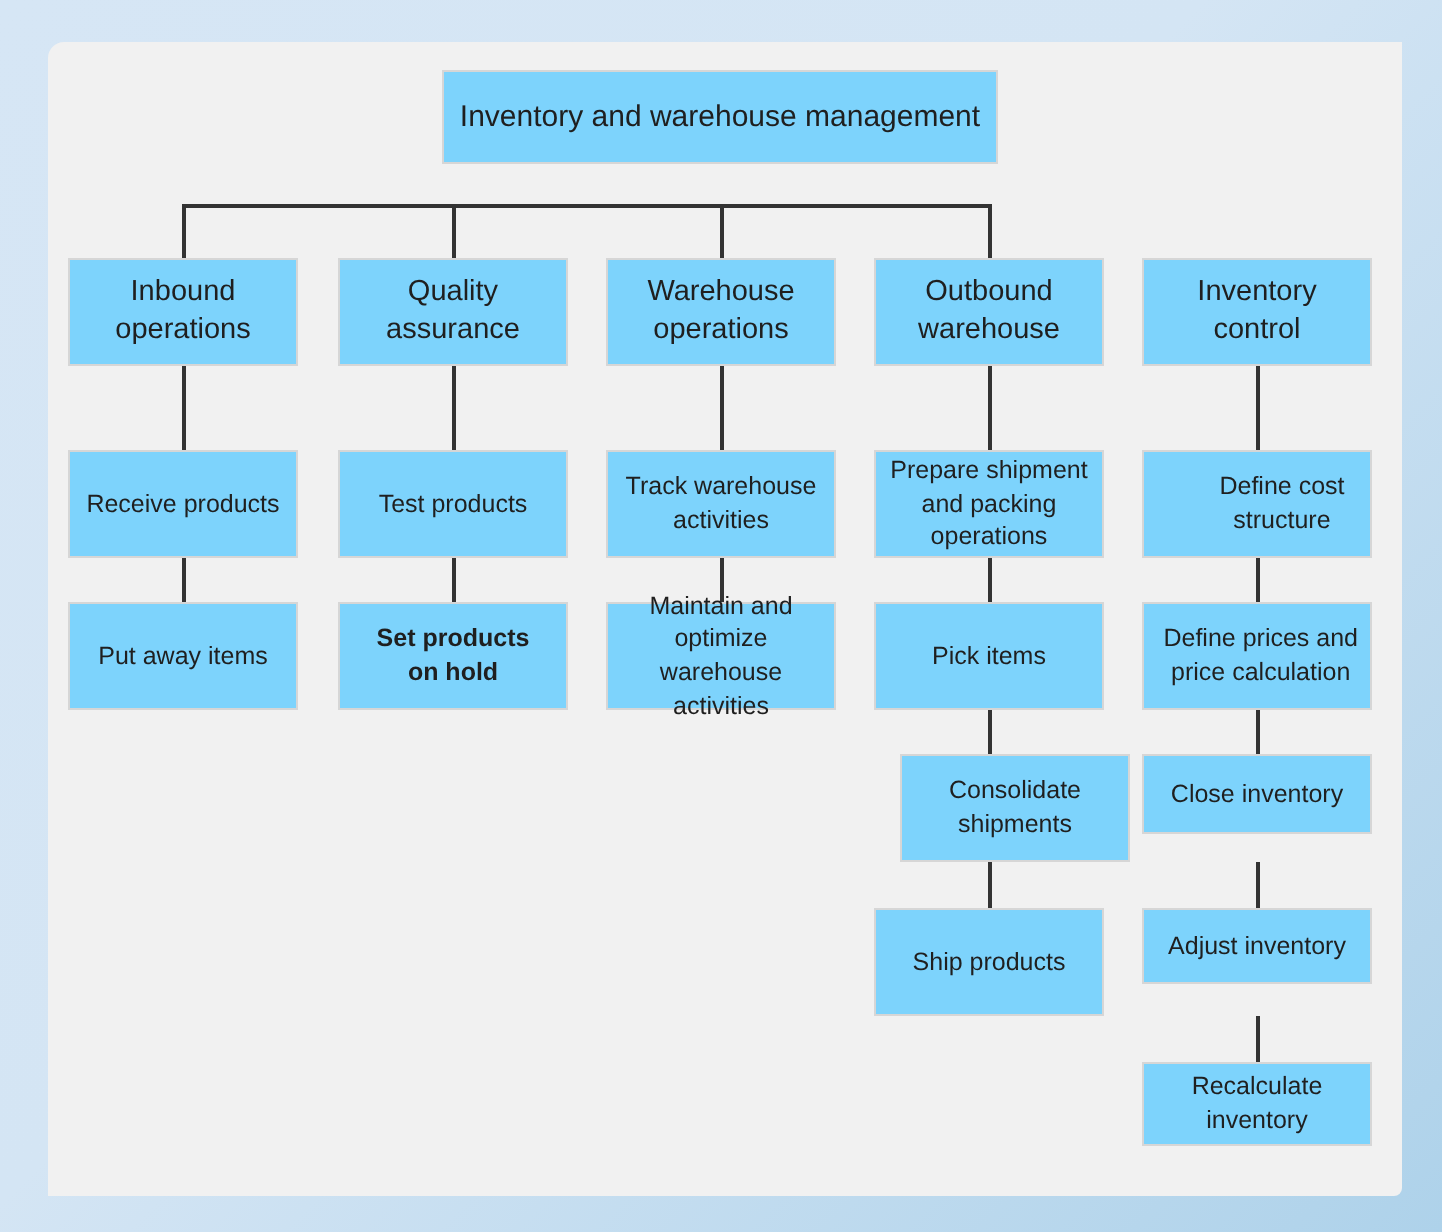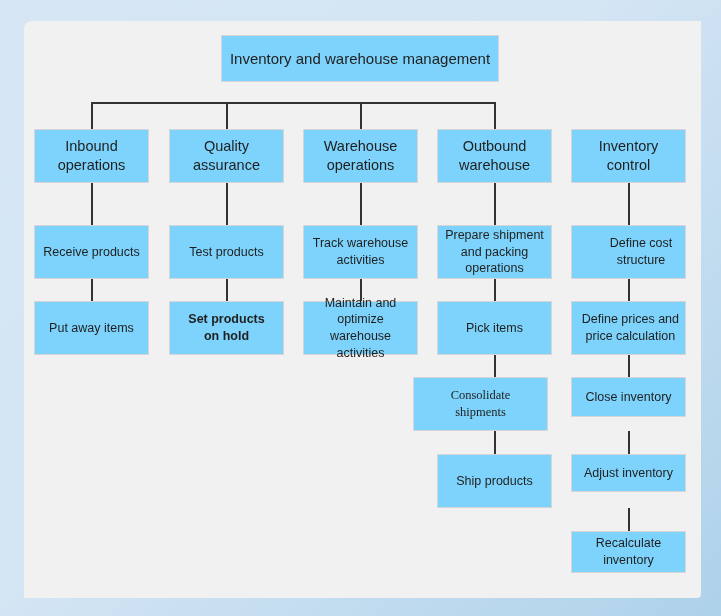--- a/index.html
+++ b/index.html
@@ -120,21 +120,21 @@
     <div class="node lvl2" style="left:413px; top:204px; width:115px; height:54px;">
       <span class="node-label">Prepare shipment
 and packing
 operations</span>
     </div>
     <div class="conn v" style="left:470px; top:258px; height:23px;"></div>
     <div class="node lvl2" style="left:413px; top:280px; width:115px; height:54px;">
       <span class="node-label">Pick items</span>
     </div>
     <div class="conn v" style="left:470px; top:334px; height:23px;"></div>
-    <div class="node lvl2" style="left:389px; top:356px; width:135px; height:54px;font-family:Liberation Serif, serif;">
+    <div class="node lvl2" style="left:426px; top:356px; width:115px; height:54px;">
       <span class="node-label">Consolidate
 shipments</span>
     </div>
     <div class="conn v" style="left:470px; top:410px; height:23px;"></div>
     <div class="node lvl2" style="left:413px; top:433px; width:115px; height:54px;">
       <span class="node-label">Ship products</span>
     </div>
 
     <div class="node lvl1" style="left:547px; top:108px; width:115px; height:54px;">
       <span class="node-label">Inventory control</span>

